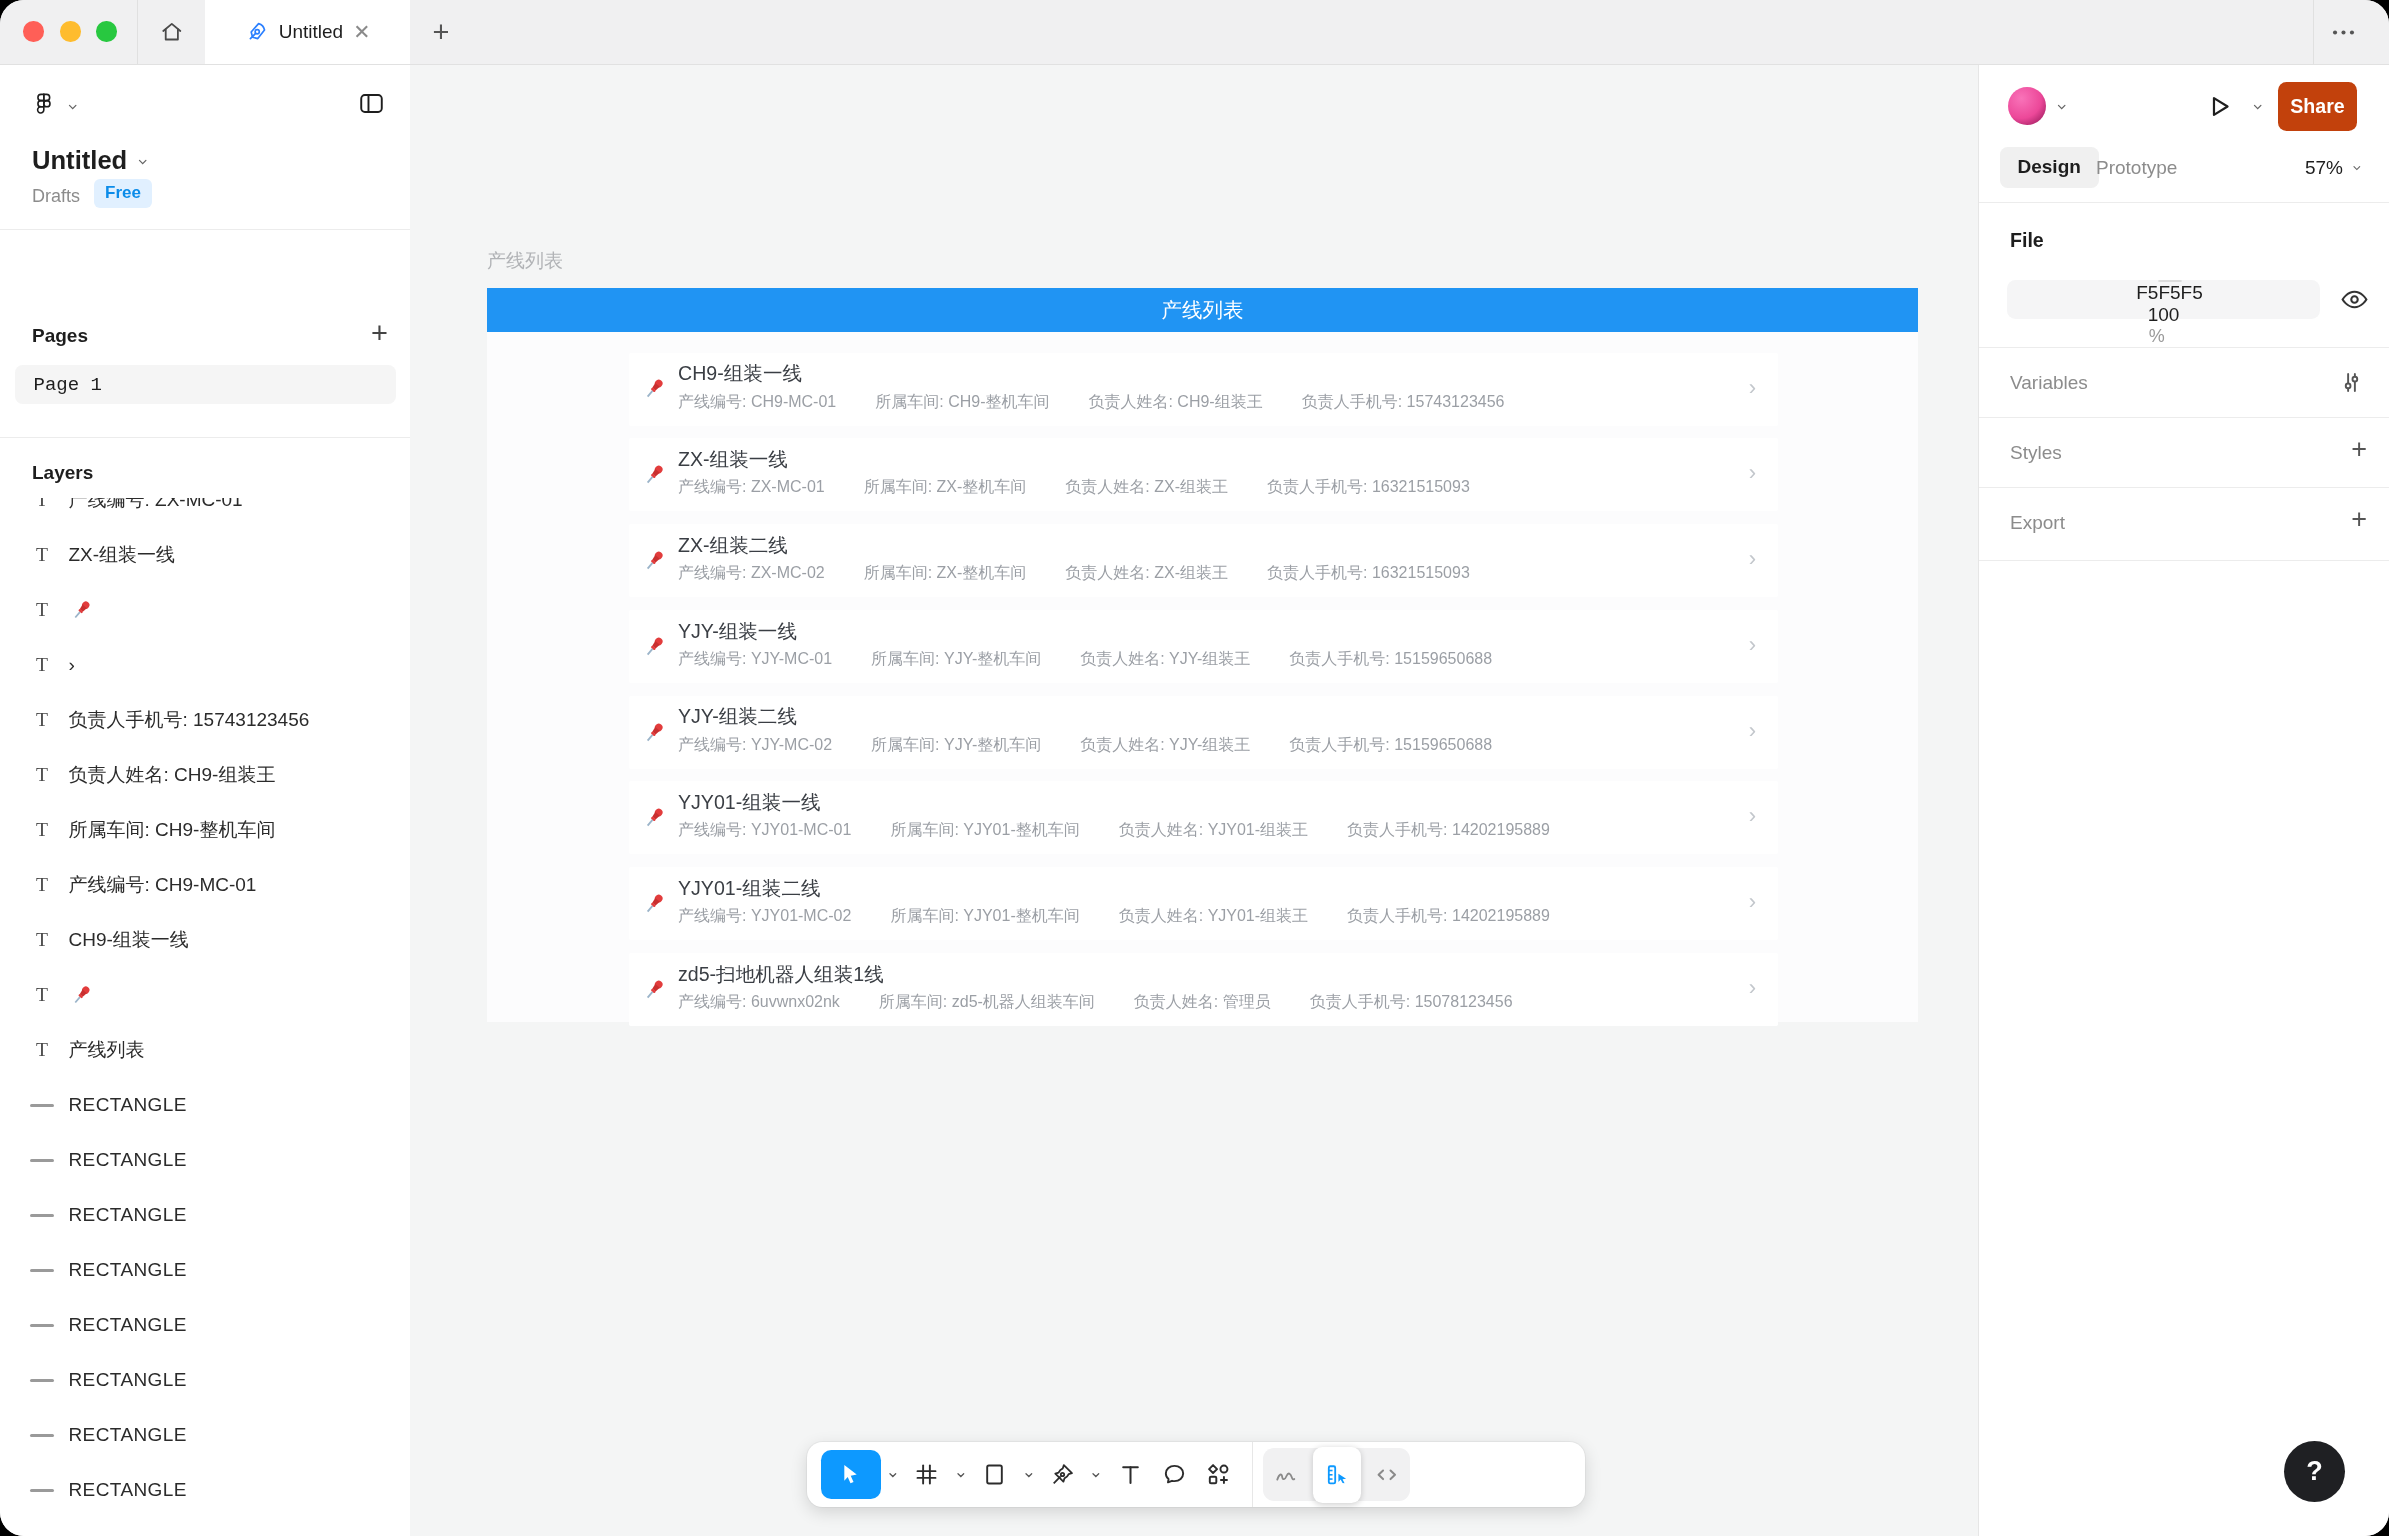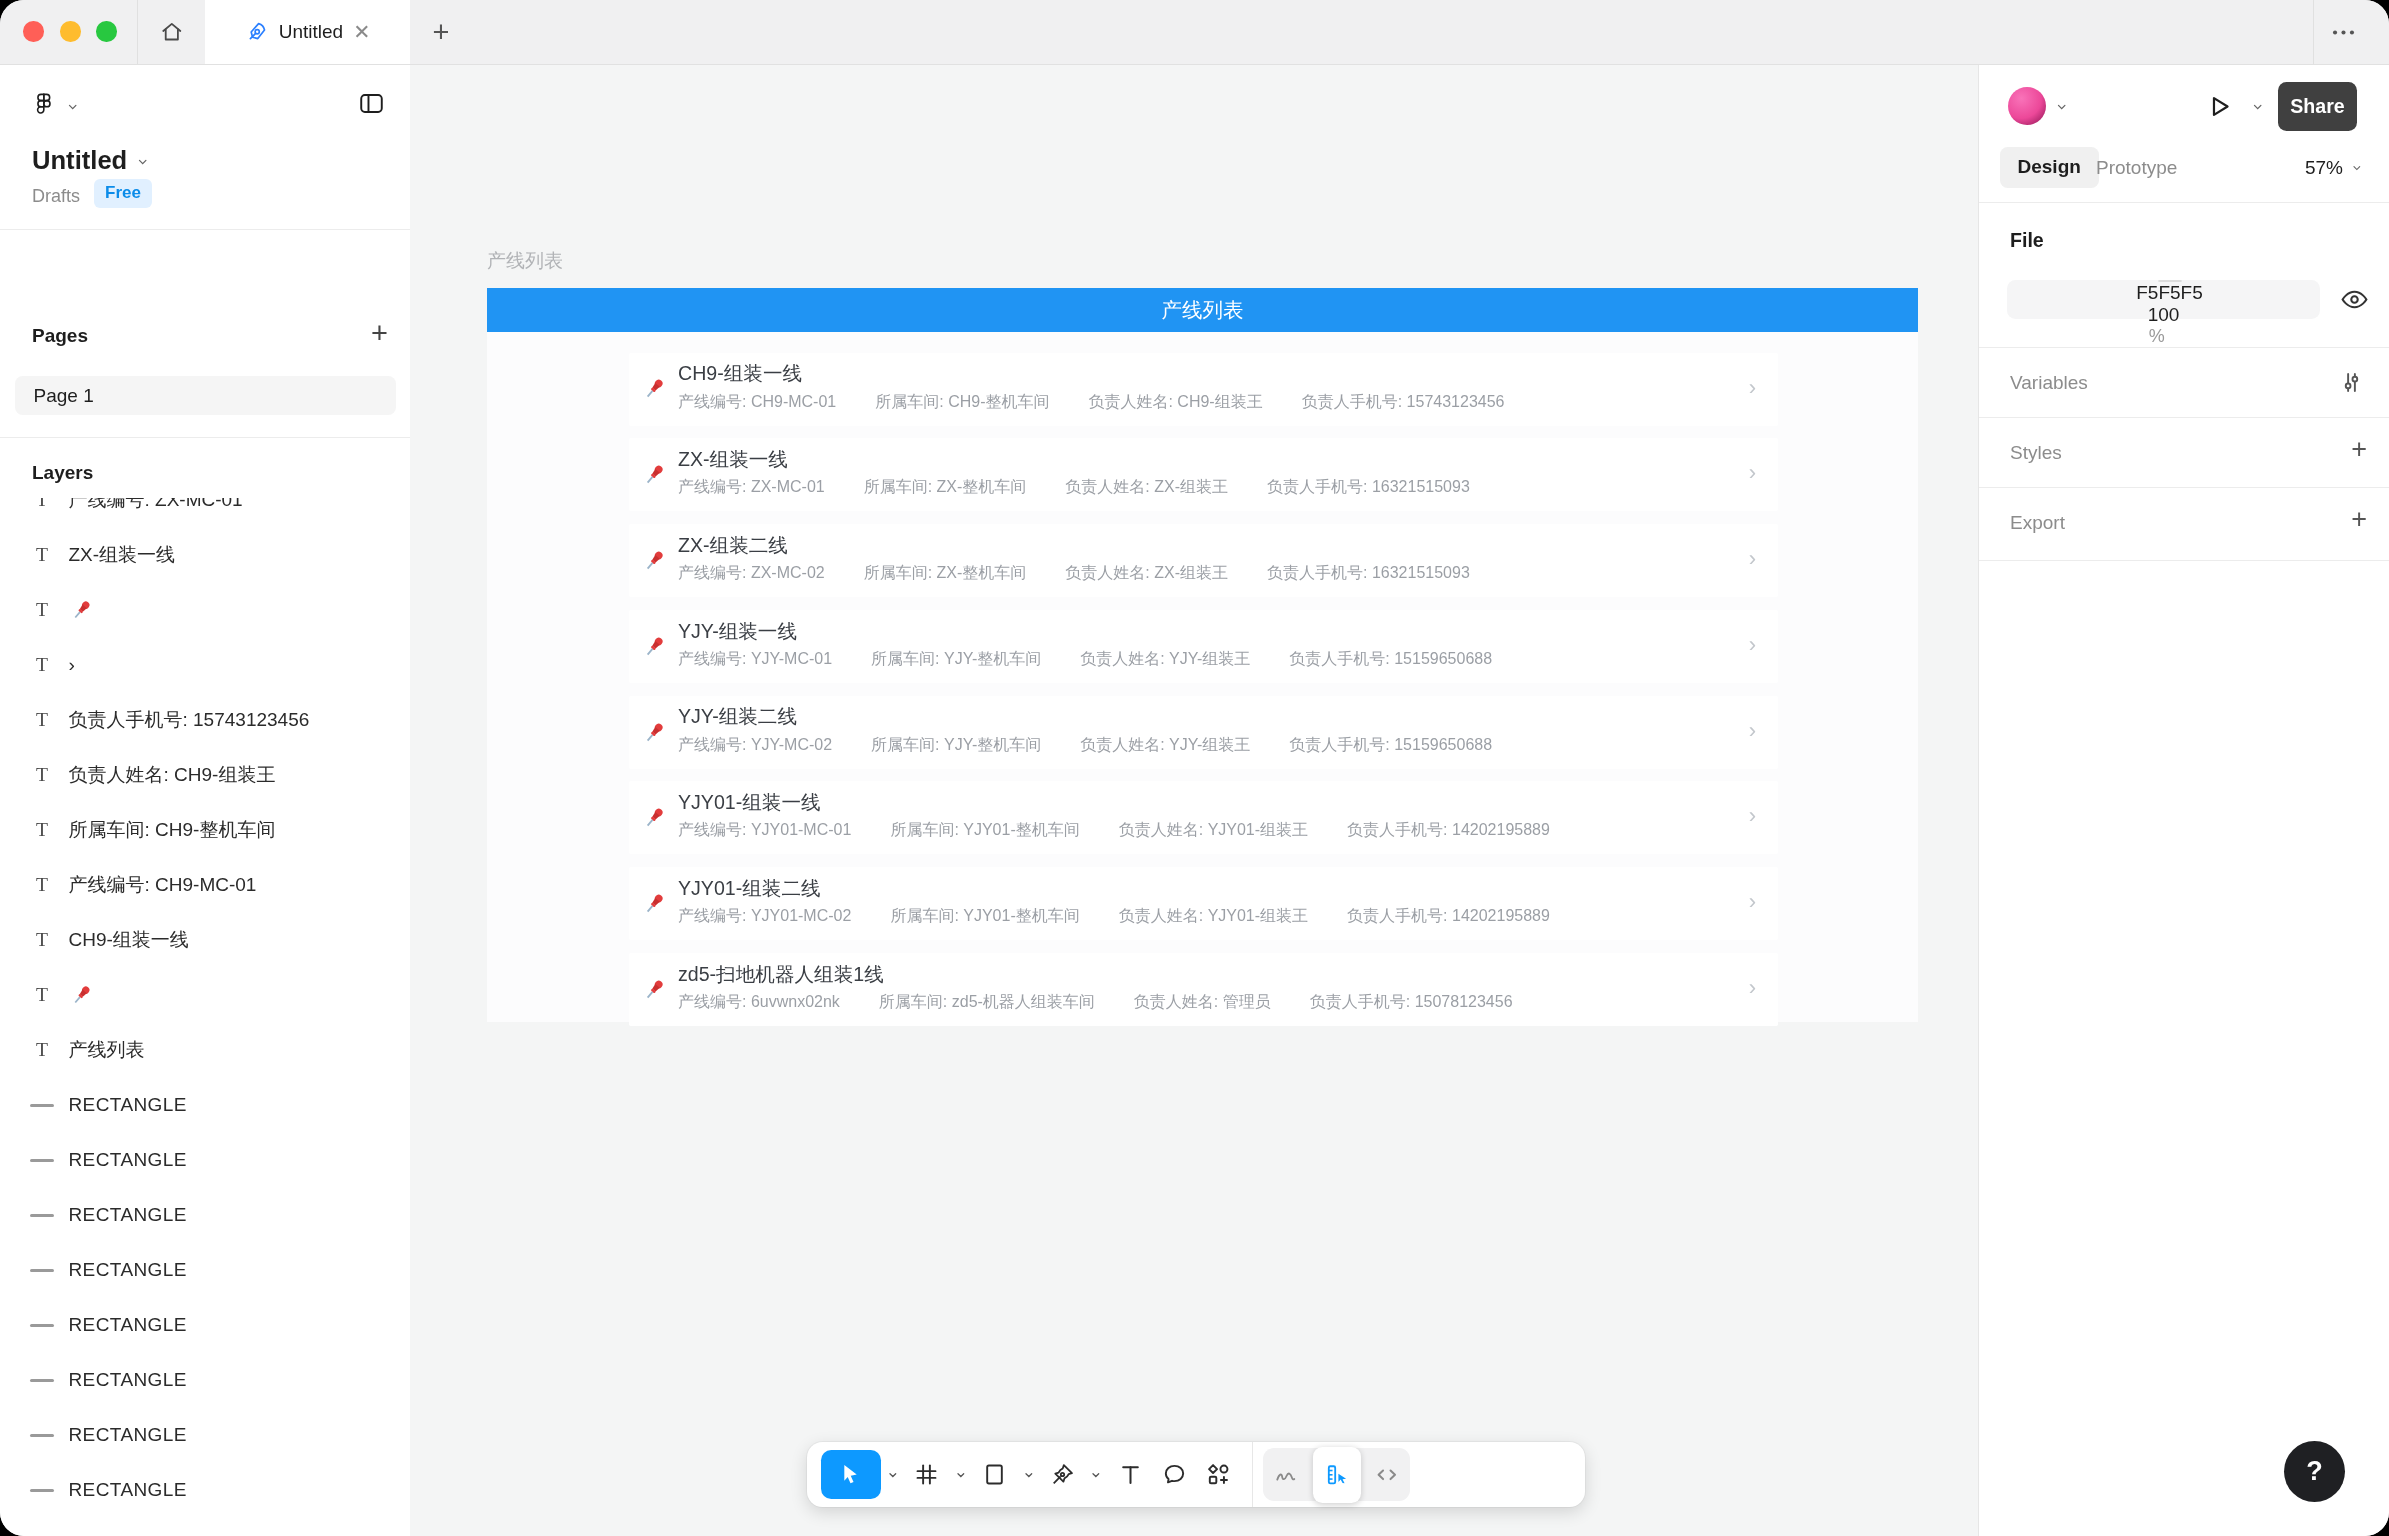--- a/index.html
+++ b/index.html
@@ -35,22 +35,22 @@
   .hdiv{position:absolute;left:0;right:0;height:0.9px;background:#ececec;}
   .lp-tabs{position:absolute;top:165px;left:0;right:0;height:66px;}
   .file-pill{position:absolute;left:14.5px;top:12px;padding:8.5px 18px;background:#f0f0f0;border-radius:7.7px;
              font-size:19px;font-weight:700;color:#1e1e1e;}
   .assets-tab{position:absolute;left:94px;top:20.5px;font-size:19px;color:#8c8c8c;}
   .lp-search{position:absolute;right:24px;top:17px;}
   .pages-sec{position:absolute;top:230px;left:0;right:0;height:143px;}
   .sec-h{font-size:19px;font-weight:700;color:#1e1e1e;}
   .pages-h{position:absolute;left:32px;top:30px;}
   .pages-plus{position:absolute;right:22px;top:22px;font-size:29px;font-weight:300;color:#444;}
-  .page-row{position:absolute;left:14.5px;right:14.5px;top:81px;height:39px;background:#f5f5f5;border-radius:7.7px;
-            display:flex;align-items:center;padding-left:19px;font-size:19px;font-weight:500;color:#1e1e1e;}
+  .page-row{position:absolute;left:14.5px;right:14.5px;top:70px;height:39px;background:#f5f5f5;border-radius:7.7px;
+            display:flex;align-items:center;padding-left:19px;font-size:19px;font-weight:500;color:#1e1e1e;font-family:Liberation Mono, monospace;}
   .layers-sec{position:absolute;top:373px;left:0;right:0;bottom:0;}
   .layers-h{position:absolute;left:32px;top:24px;}
   .lyr-list{position:absolute;top:60px;left:0;right:0;bottom:0;overflow:hidden;}
   .lyr{height:55px;display:flex;align-items:center;}
   .lyr:first-child{margin-top:-25.6px;}
   .lyr .ic{width:36px;margin-left:24px;text-align:center;flex:0 0 auto;}
   .ic-t{font-size:19.6px;color:#4a4a4a;font-family:"Liberation Serif",serif;}
   .ic-line{height:55px;position:relative;}
   .ic-line::before{content:"";position:absolute;left:6px;right:6px;top:26.5px;height:2.6px;background:#9a9a9a;border-radius:1.7px;}
   .lyr .lbl{font-size:19px;color:#2b2b2b;margin-left:8.5px;white-space:nowrap;}
@@ -72,21 +72,21 @@
   .card-fields{position:absolute;left:49px;top:39px;display:flex;gap:39px;font-size:16px;color:#9b9fa5;white-space:nowrap;}
   .card-chev{position:absolute;right:22px;top:50%;margin-top:-14.5px;font-size:22px;color:#c3c7cc;}
 
   
   .rpanel{position:absolute;top:65px;right:0;width:410px;bottom:0;background:#fff;border-left:0.9px solid #e6e6e6;}
   .avatar{position:absolute;left:29px;top:22px;width:38px;height:38px;border-radius:50%;
           background:radial-gradient(circle at 35% 30%,#f973b9 0%,#ec4899 55%,#86104d 100%);}
   .avatar-caret{position:absolute;left:75px;top:34px;}
   .play-btn{position:absolute;left:224px;top:25.6px;}
   .play-caret{position:absolute;left:271px;top:34px;}
-  .share-btn{position:absolute;left:299px;top:17px;width:79px;height:49px;background:#404040;border-radius:8.5px;
+  .share-btn{position:absolute;left:299px;top:17px;width:79px;height:49px;background:#c2410c;border-radius:8.5px;
              display:flex;align-items:center;justify-content:center;color:#fff;font-size:19.6px;font-weight:700;}
   .design-pill{position:absolute;left:20.5px;top:82px;padding:9.4px 18px;background:#f0f0f0;border-radius:7.7px;
                font-size:19px;font-weight:700;color:#1e1e1e;}
   .proto-tab{position:absolute;left:117px;top:92px;font-size:19px;color:#8c8c8c;}
   .zoom-ctl{position:absolute;right:25.6px;top:92px;font-size:19px;color:#1e1e1e;display:flex;align-items:center;gap:6.8px;}
   .rp-div{position:absolute;left:0;right:0;height:0.9px;background:#ececec;}
   .page-h{position:absolute;left:31px;top:164px;font-size:19.6px;font-weight:700;color:#1e1e1e;}
   .color-field{position:absolute;left:28px;top:215px;width:313px;height:39px;background:#f5f5f6;border-radius:8.5px;
                display:flex;align-items:center;flex-direction:column;}
   .swatch{width:22px;height:22px;margin-left:12px;background:#f5f5f5;border:0.9px solid #dcdcdc;border-radius:5.1px;}

